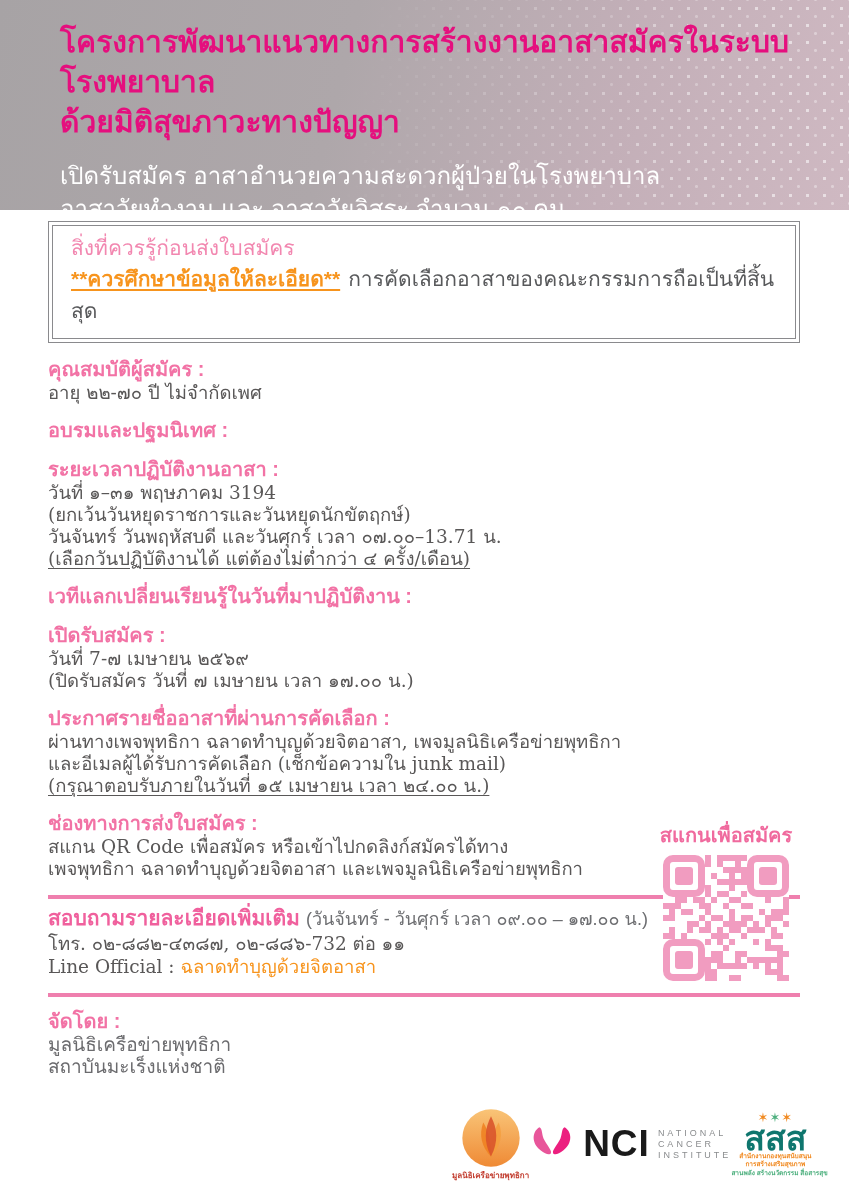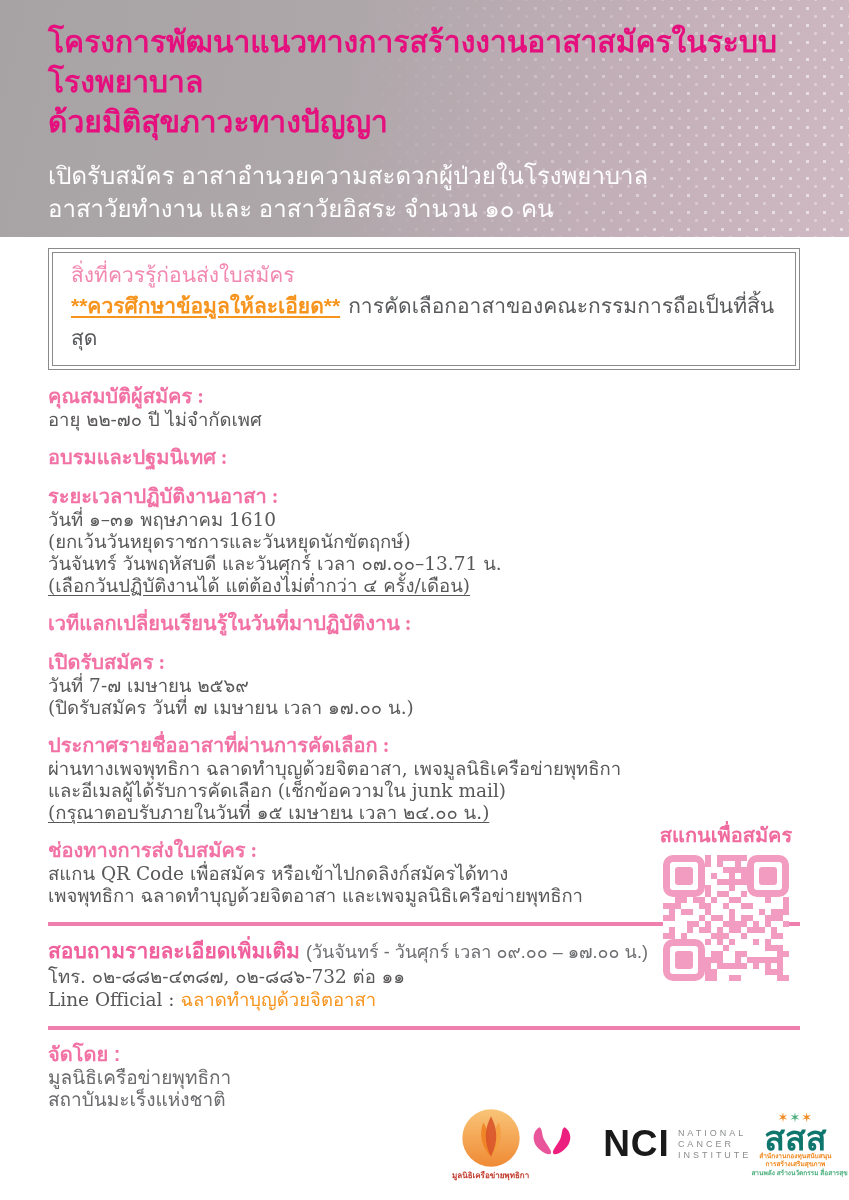--- a/index.html
+++ b/index.html
@@ -4,48 +4,48 @@
 <style>
   :root{
     --title-pink:#e50f7e; --section-pink:#f272a5; --body-gray:#595757;
     --accent-orange:#f7941d; --divider-pink:#ef7fae; --qr-pink:#f19cc0;
   }
   *{margin:0;padding:0;box-sizing:border-box;}
   html,body{background:#e9e9e9;}
   .page{position:relative;width:849px;height:1200px;margin:0 auto;background:#fff;overflow:hidden;
         font-family:"Liberation Sans",sans-serif;}
   
-  .hero{position:relative;height:237px;
-        background:linear-gradient(104deg,#a7a3a5 0%,#aea7aa 40%,#c3afb8 72%,#cfb9c2 100%);}
+  .hero{position:relative;height:210px;
+        background:linear-gradient(104deg,#a7a3a5 0%,#aea7aa 40%,#c3afb8 72%,#cfb9c2 100%);padding-left:12px;}
   .hero::after{content:"";position:absolute;inset:0;pointer-events:none;
         background-image:radial-gradient(circle,rgba(255,255,255,.55) 1.4px,transparent 2px),
                          radial-gradient(circle,rgba(255,255,255,.35) 1.2px,transparent 1.8px);
         background-size:17px 17px,17px 17px;background-position:0 0,8px 8px;
         -webkit-mask-image:linear-gradient(100deg,transparent 42%,#000 88%);
         mask-image:linear-gradient(100deg,transparent 42%,#000 88%);}
   .hero-inner{position:relative;z-index:1;padding:22px 40px 0 48px;}
   .hero-title{color:var(--title-pink);font-weight:bold;font-size:30px;line-height:40px;letter-spacing:0;}
   .hero-sub{margin-top:17px;color:#fff;font-size:24px;line-height:33px;font-weight:500;}
   
   .content{padding:11px 49px 0 48px;}
   .notice-box{border:1px solid #8a8a8d;padding:3px;background:#fff;}
   .notice-inner{border:1px solid #8a8a8d;padding:7px 18px 11px;}
   .notice-line1{color:#f287b0;font-size:21px;line-height:30px;font-weight:500;}
   .notice-line2{font-size:21px;line-height:32px;}
   .notice-hl{color:var(--accent-orange);font-weight:bold;text-decoration:underline;text-underline-offset:3px;}
   .notice-rest{color:#58595b;margin-left:8px;}
   .info-sec{margin-top:0;}
-  .sec-h{color:var(--section-pink);font-size:20px;line-height:25px;font-weight:bold;margin-top:14px;font-family:Liberation Serif, serif;}
+  .sec-h{color:var(--section-pink);font-size:20px;line-height:25px;font-weight:bold;margin-top:14px;}
   .sec-line{color:var(--body-gray);font-size:18.5px;line-height:22px;
             font-family:"DejaVu Serif","Liberation Serif",serif;}
   .sec-line.u{text-decoration:underline;text-underline-offset:3px;}
   .first-sec{margin-top:13px;}
   .divider{height:4px;background:var(--divider-pink);border:none;margin-top:15px;}
   
-  .contact{margin-top:12px;}
+  .contact{margin-top:6px;}
   .contact-head{font-size:21px;line-height:26px;}
   .contact-head .hd{color:#f0609d;font-weight:bold;}
   .contact-head .hrs{color:#6d6e71;font-size:18px;font-weight:500;margin-left:6px;}
   .contact-line{color:var(--body-gray);font-size:18.5px;line-height:23px;
                 font-family:"DejaVu Serif","Liberation Serif",serif;}
   .line-official .val{color:var(--accent-orange);}
   
   .organizer{margin-top:12px;}
   .org-h{color:var(--section-pink);font-size:20px;line-height:25px;font-weight:bold;}
   .org-line{color:#6b6b6e;font-size:19px;line-height:22px;font-weight:500;}
@@ -61,21 +61,21 @@
   .finder::after{content:"";position:absolute;inset:5px;background:var(--qr-pink);border-radius:3px;}
   .f-tl{top:0;left:0}.f-tr{top:0;right:0}.f-bl{bottom:0;left:0}
   
   .logos{position:absolute;left:452px;top:1098px;width:356px;height:92px;
          display:flex;align-items:center;justify-content:space-between;}
   .logo-buddhika{width:84px;text-align:center;}
   .logo-buddhika svg{width:62px;height:62px;display:block;margin:0 auto;}
   .buddhika-cap{color:#c1392b;font-size:8px;line-height:10px;font-weight:bold;margin-top:2px;white-space:nowrap;}
   .logo-nci{display:flex;align-items:center;gap:8px;}
   .logo-nci svg{width:46px;height:38px;}
-  .nci-abbr{font-size:37px;font-weight:bold;color:#1a1a1a;letter-spacing:1px;margin-left:20px;}
+  .nci-abbr{font-size:37px;font-weight:bold;color:#1a1a1a;letter-spacing:1px;}
   .nci-stack{display:flex;flex-direction:column;color:#8a8c8e;font-size:9px;
              letter-spacing:3px;line-height:11px;border-left:0;}
   .logo-sss{width:88px;text-align:center;line-height:1;}
   .sss-stars{font-size:13px;line-height:13px;letter-spacing:1px;}
   .sss-stars .o{color:#f18a21;} .sss-stars .g{color:#4caf7d;}
   .sss-wordmark{color:#0f766e;font-size:34px;font-weight:bold;line-height:28px;}
   .sss-cap{font-size:6.5px;line-height:8px;color:#f18a21;font-weight:bold;white-space:nowrap;}
   .sss-cap.green{color:#4caf7d;margin-top:1px;}
 </style>
 </head>
@@ -109,21 +109,21 @@
       <h2 class="sec-h">คุณสมบัติผู้สมัคร :</h2>
       <p class="sec-line">อายุ ๒๒-๗๐ ปี ไม่จำกัดเพศ</p>
     </section>
 
     <section class="info-sec">
       <h2 class="sec-h">อบรมและปฐมนิเทศ :</h2>
     </section>
 
     <section class="info-sec">
       <h2 class="sec-h">ระยะเวลาปฏิบัติงานอาสา :</h2>
-      <p class="sec-line">วันที่ ๑–๓๑ พฤษภาคม 1610</p>
+      <p class="sec-line">วันที่ ๑–๓๑ พฤษภาคม 3194</p>
       <p class="sec-line">(ยกเว้นวันหยุดราชการและวันหยุดนักขัตฤกษ์)</p>
     </section>
 
     <section class="info-sec">
       <p class="sec-line">วันจันทร์ วันพฤหัสบดี และวันศุกร์ เวลา ๐๗.๐๐–13.71 น.</p>
       <p class="sec-line u">(เลือกวันปฏิบัติงานได้ แต่ต้องไม่ต่ำกว่า ๔ ครั้ง/เดือน)</p>
     </section>
 
     <section class="info-sec">
       <h2 class="sec-h">เวทีแลกเปลี่ยนเรียนรู้ในวันที่มาปฏิบัติงาน :</h2>

